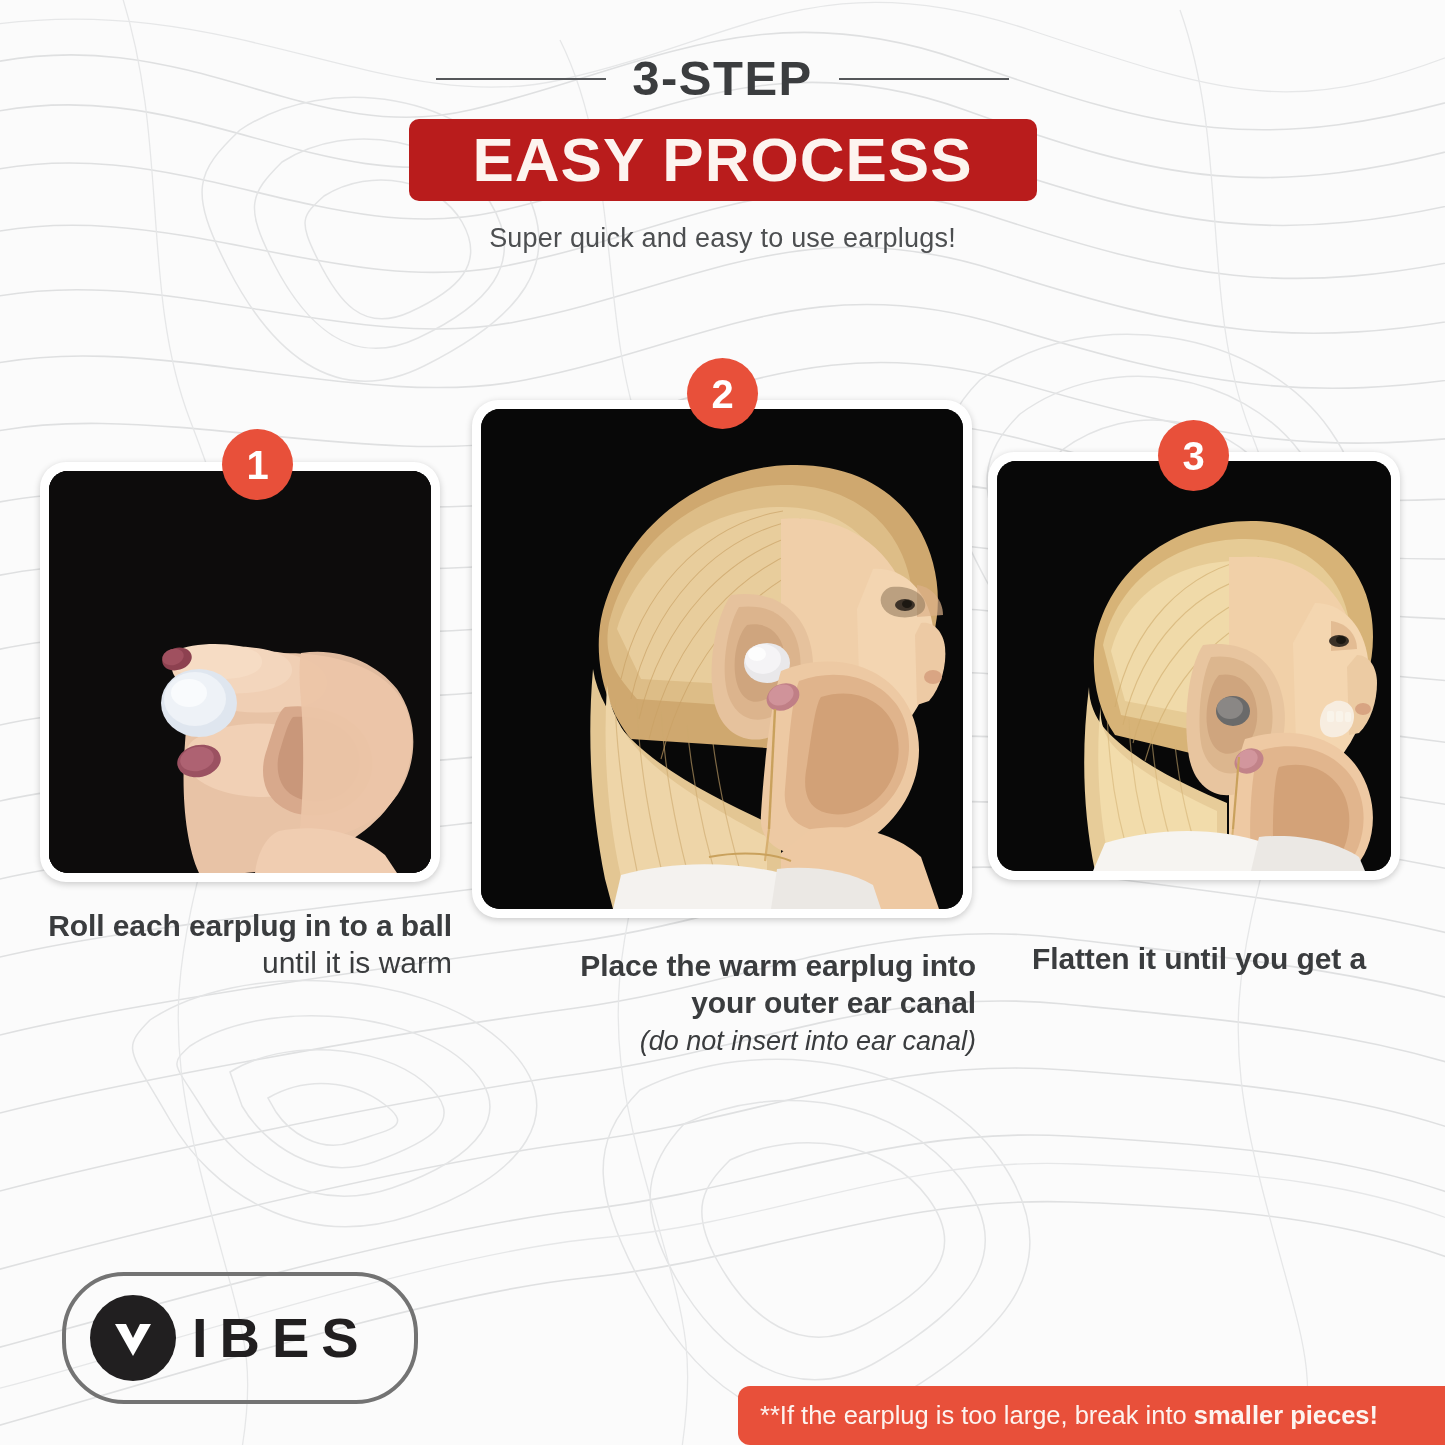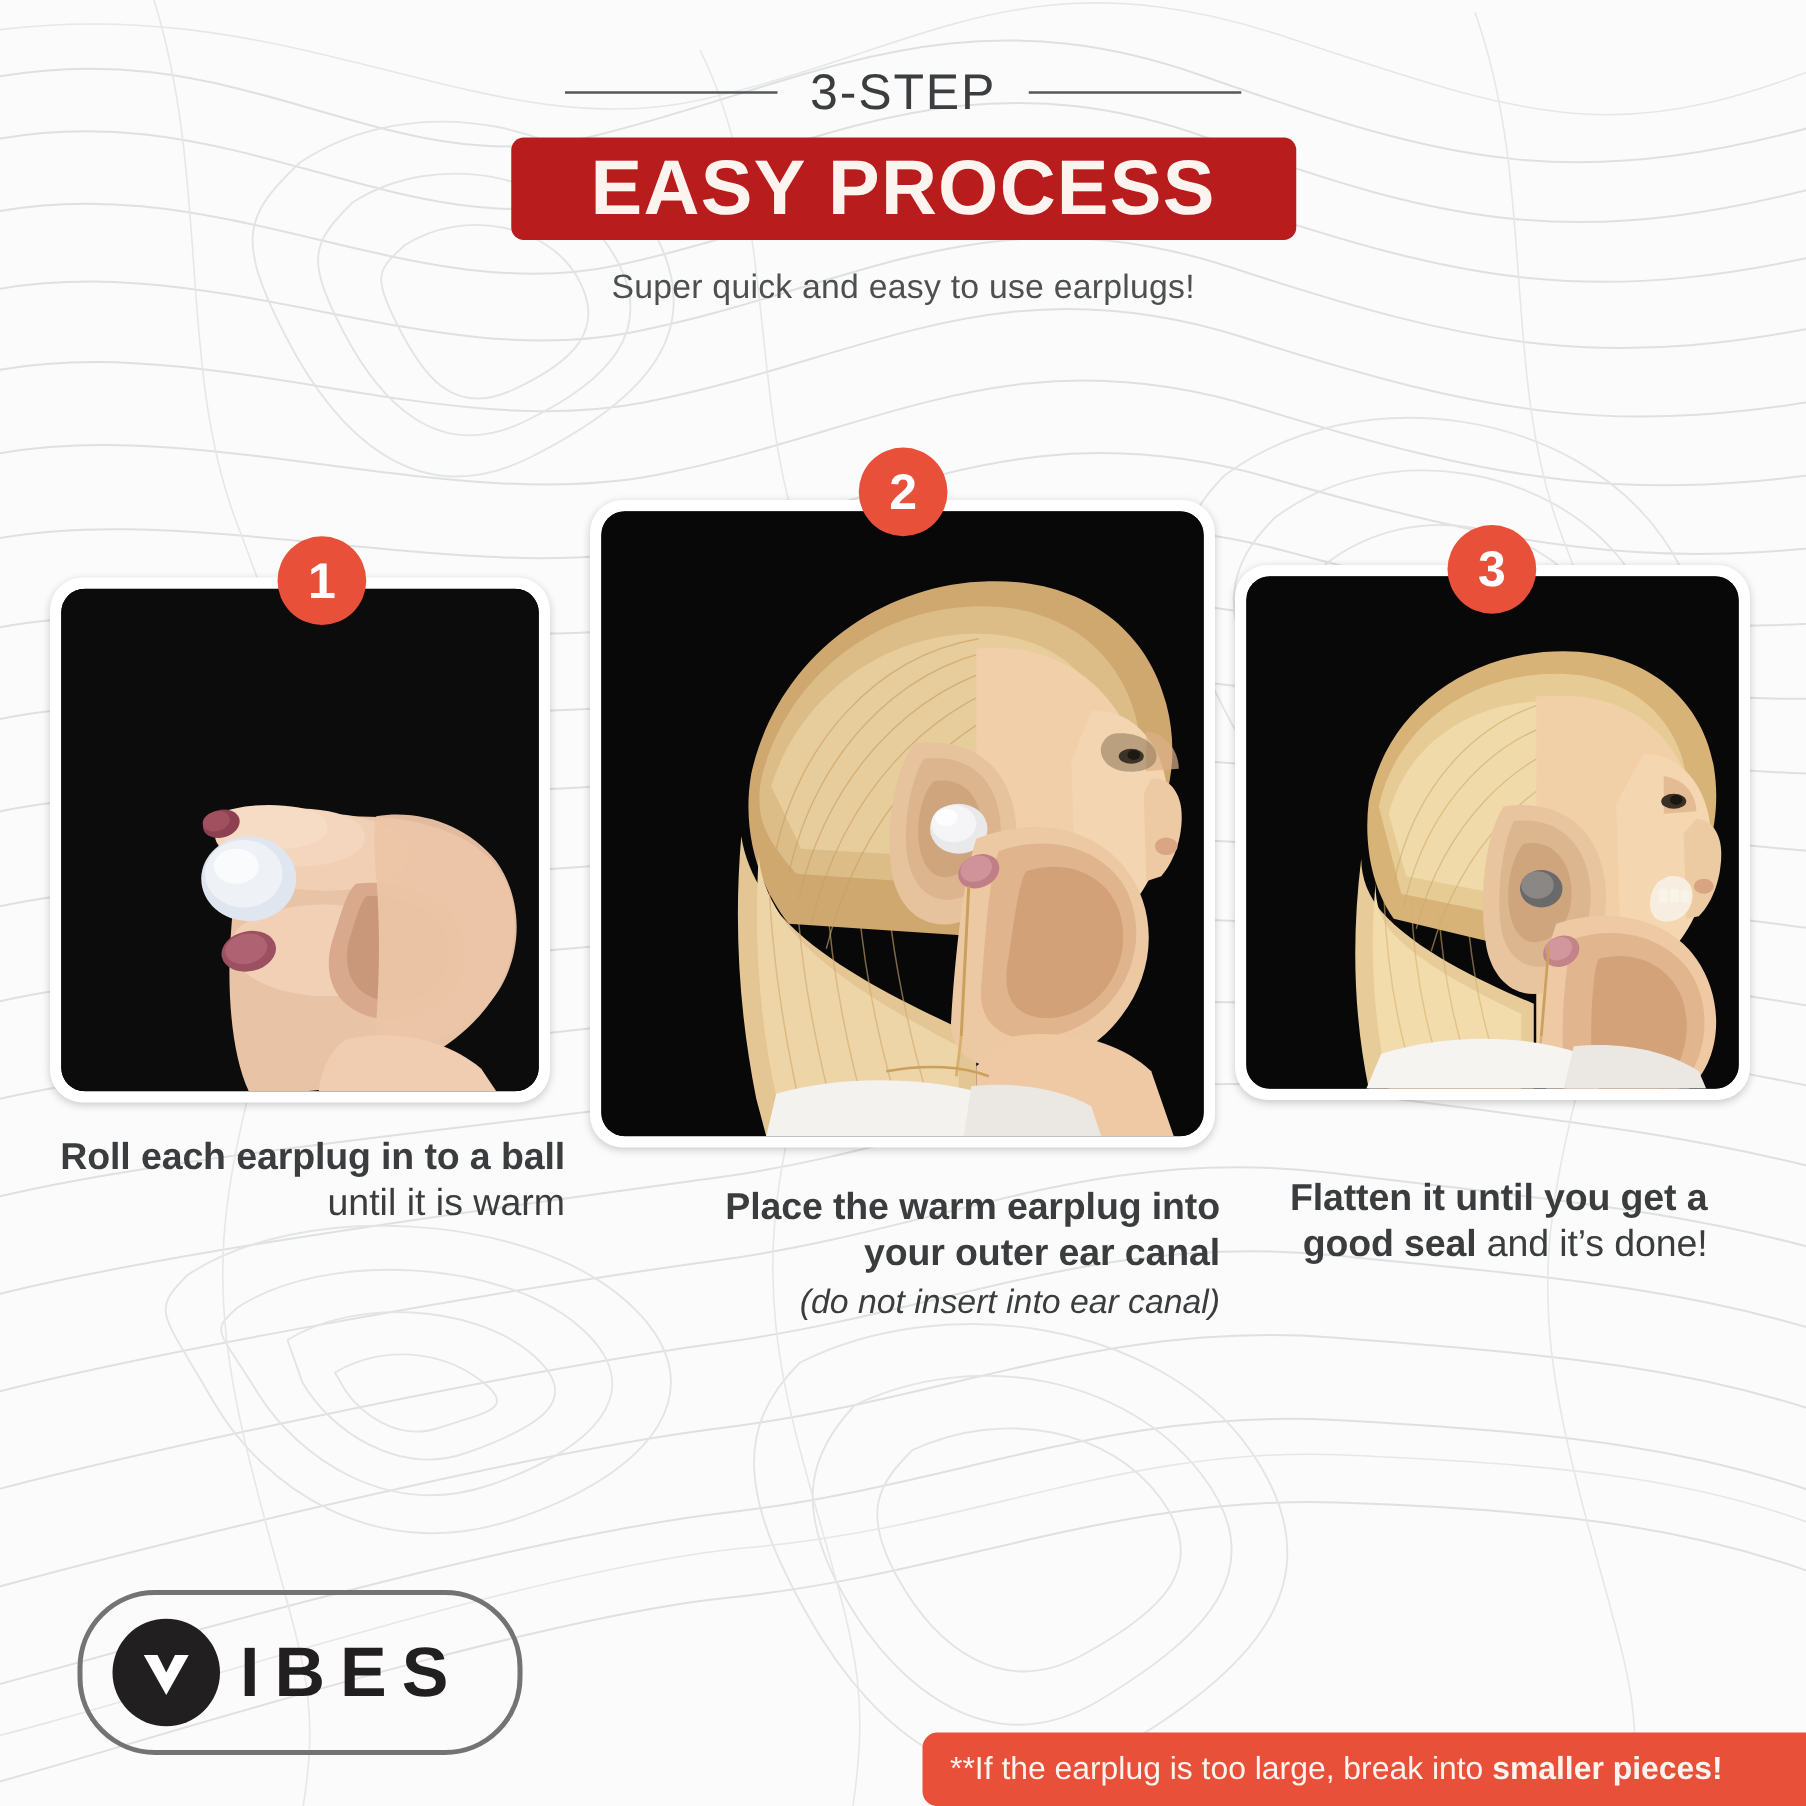--- a/index.html
+++ b/index.html
@@ -9,21 +9,21 @@
     font-family:"Liberation Sans", sans-serif;
   }
   #topo{position:absolute;inset:0;z-index:0;pointer-events:none;}
   #stage{position:absolute;inset:0;z-index:2;}
 
   
   .hdr{position:absolute;left:0;right:0;top:54px;text-align:center;}
   .kicker-row{display:flex;align-items:center;justify-content:center;gap:26px;}
   .kick-line{width:170px;height:2px;background:#55575a;}
   .kicker{
-    font-size:40px;font-weight:normal;letter-spacing:1.5px;color:#3b3d3f;
+    font-size:49px;font-weight:bold;letter-spacing:1.5px;color:#3b3d3f;
     line-height:1;white-space:nowrap;
   }
   .banner{
     margin:16px auto 0;width:628px;height:82px;background:#b91c1c;
     border-radius:10px;display:flex;align-items:center;justify-content:center;
   }
   .banner-txt{
     color:#fdf4ef;font-size:62px;font-weight:bold;letter-spacing:1px;line-height:1;
     white-space:nowrap;
   }
@@ -353,21 +353,20 @@
             <path d="M176 386 C 208 378, 240 380, 262 390" stroke="#c9a15c" stroke-width="2" fill="none"></path>
             <path d="M108 382 C 160 366, 222 366, 268 382 L 282 410 L 96 410 Z" fill="#f6f4f1"></path>
             <path d="M262 376 C 300 372, 338 380, 362 396 L 368 410 L 254 410 Z" fill="#ebe8e4"></path>
           </g>
         </svg>
       </div>
     </div>
     <div class="badge">3</div>
     <div class="cap">
       <div class="l1">Flatten it until you get a</div>
-      <div class="l1"><span>good seal</span><span style="font-weight:normal"> and it’s done!</span></div>
     </div>
   </div>
 
   <div class="logo">
     <div class="logo-mark">
       <svg width="52" height="52" viewBox="0 0 52 52">
         <path d="M8 12 L26 44 L44 12 L33 12 L26 26 L19 12 Z" fill="#ffffff"></path>
       </svg>
     </div>
     <div class="logo-word">IBES</div>

